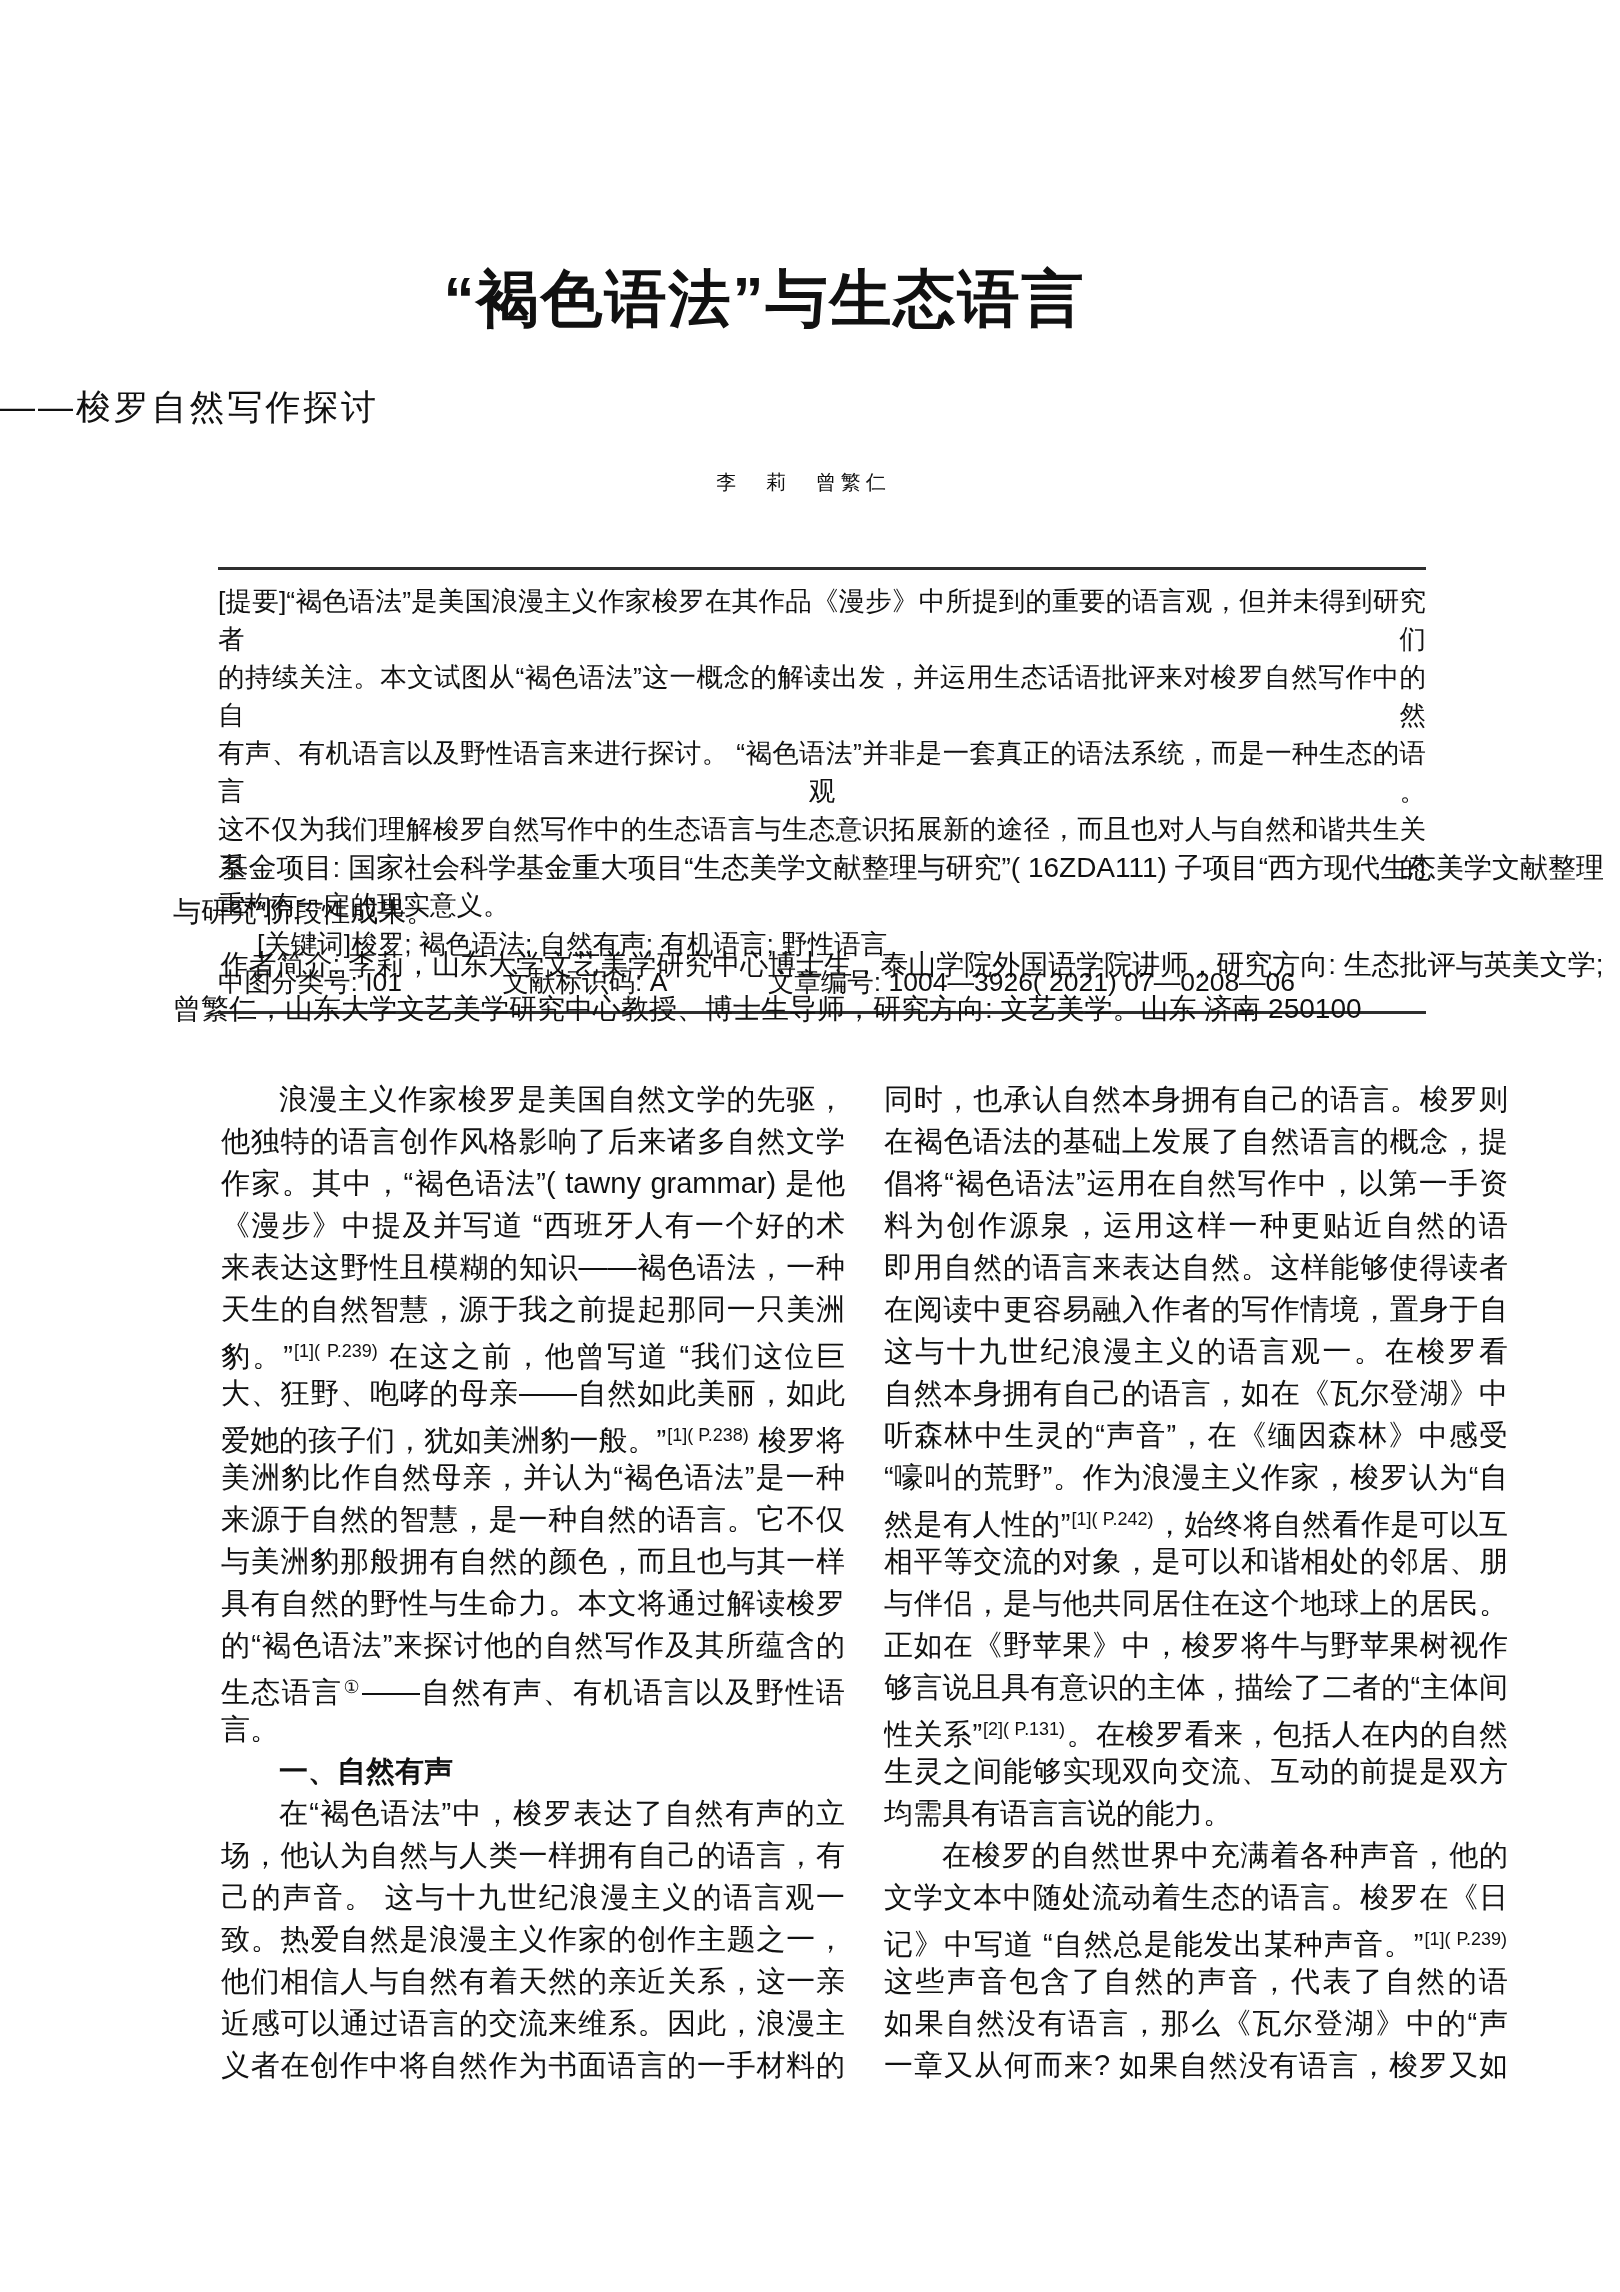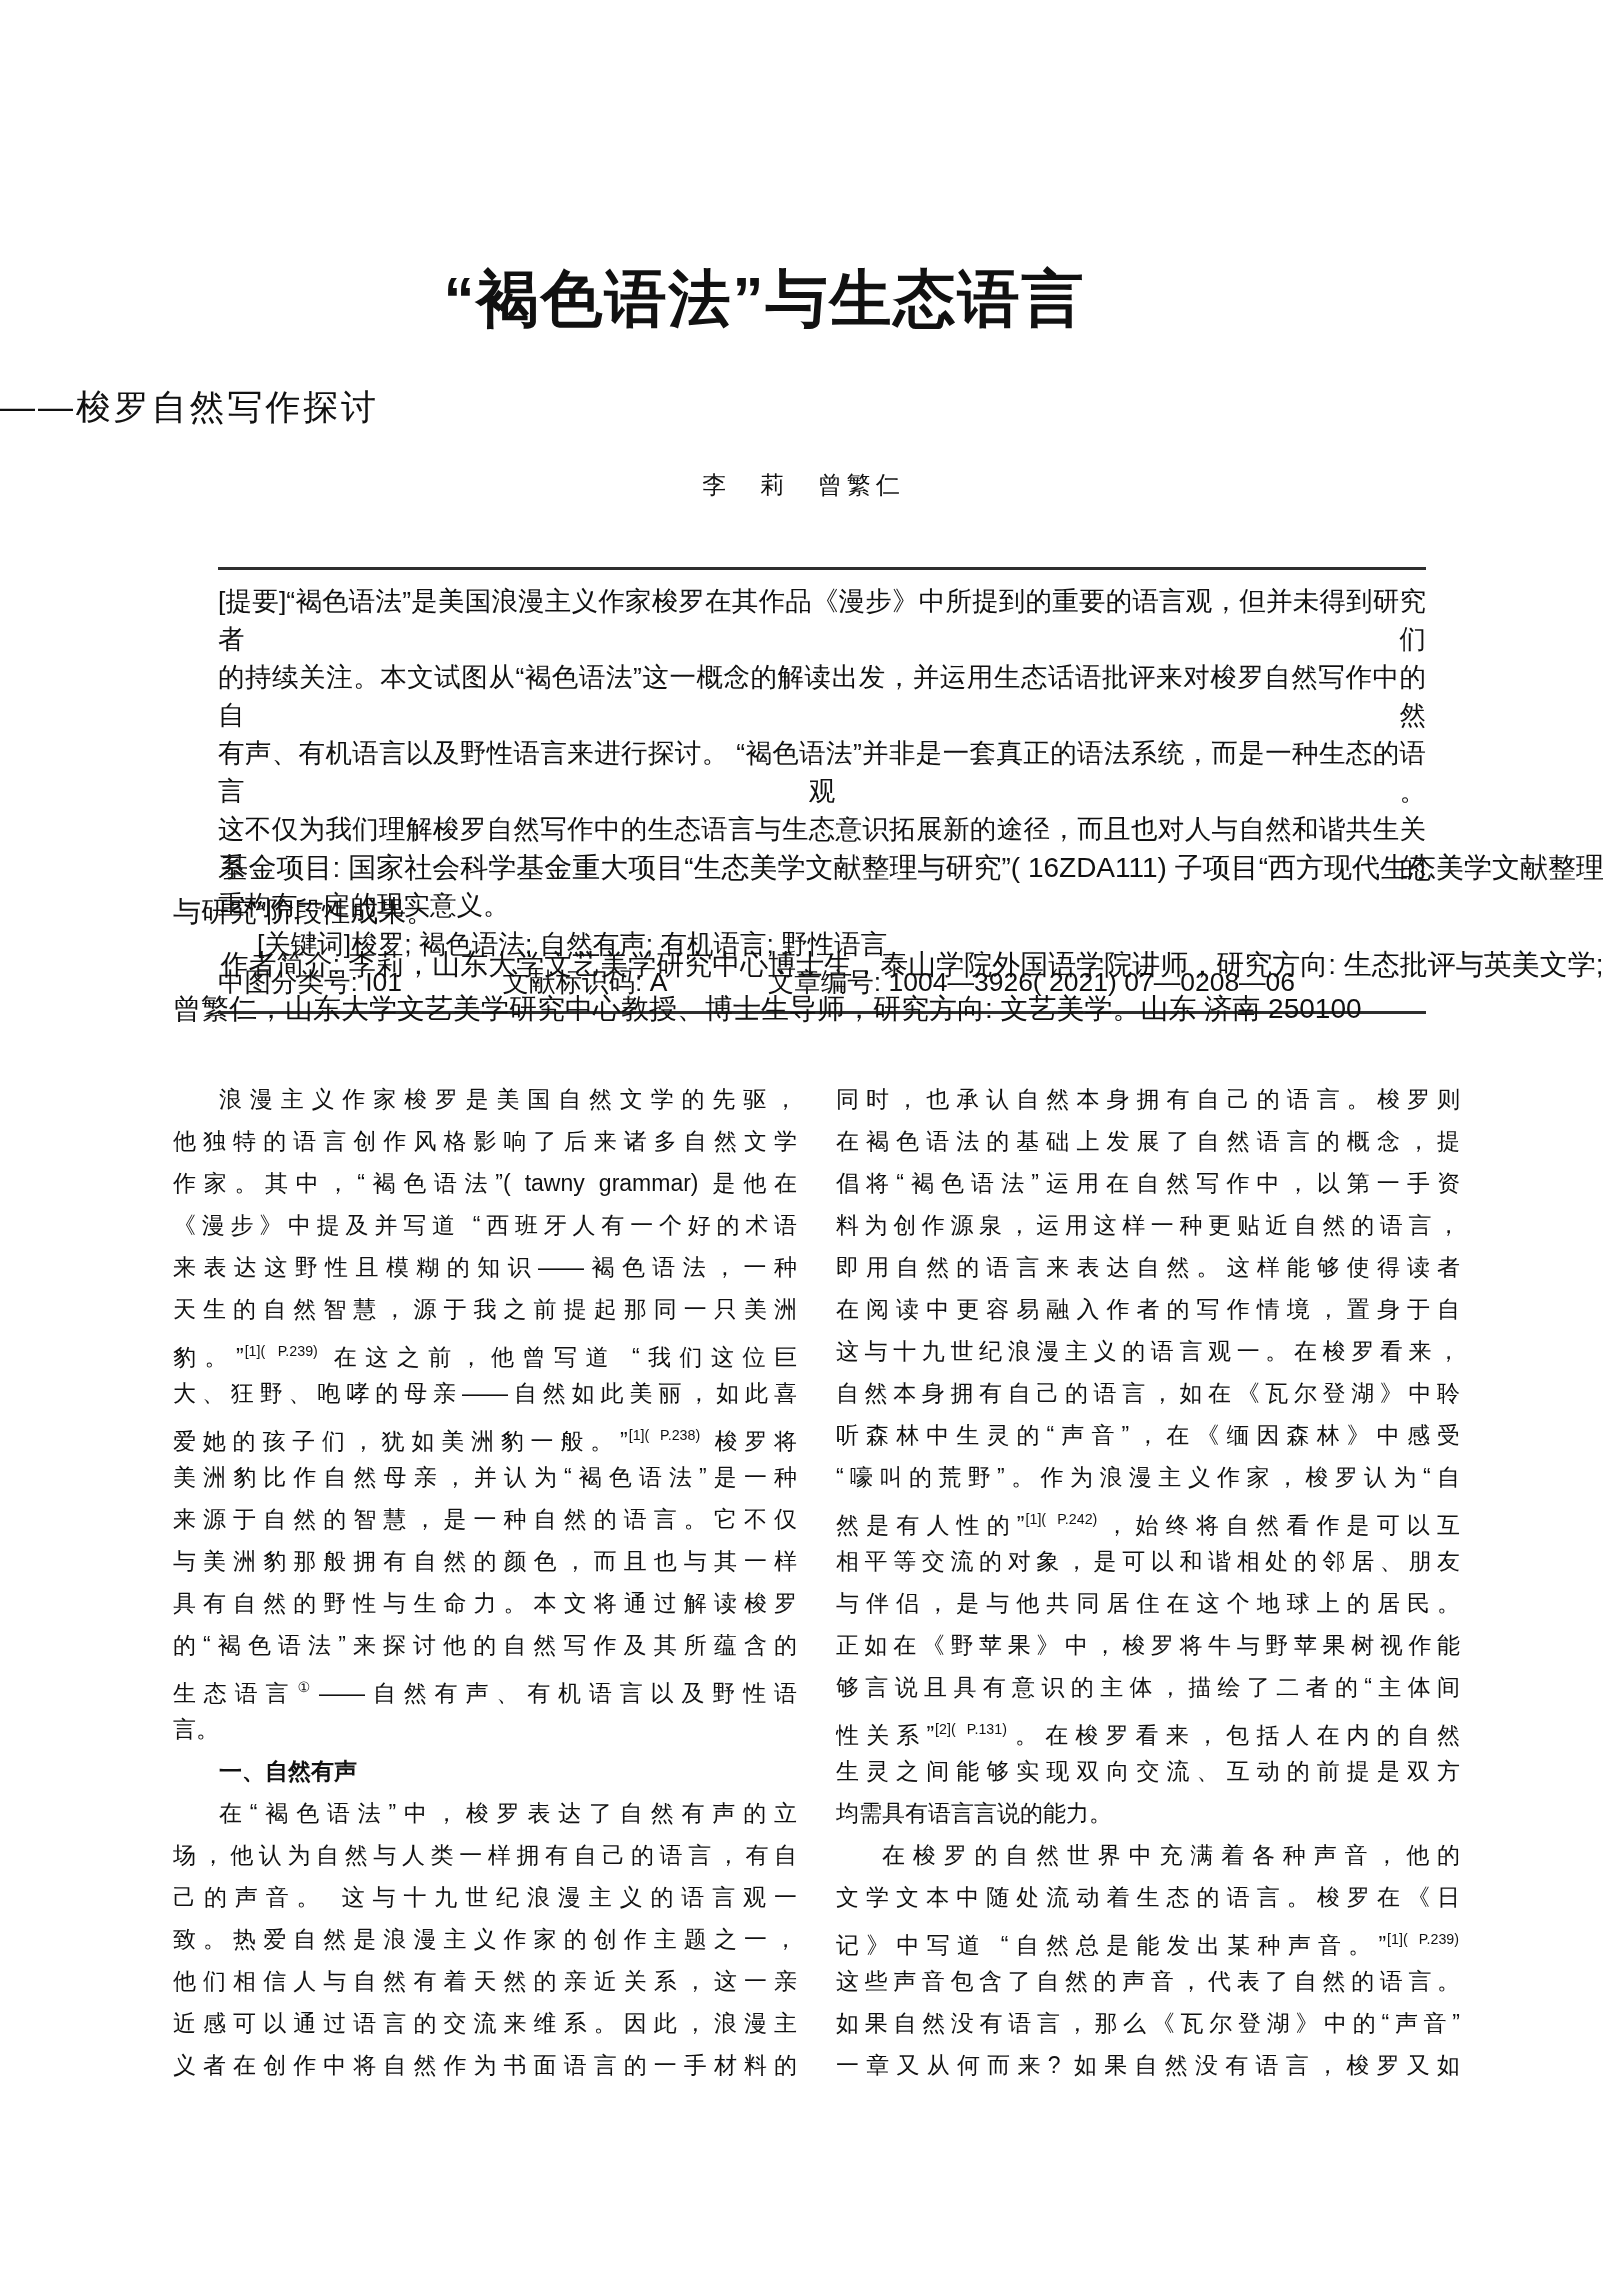--- a/index.html
+++ b/index.html
@@ -20,21 +20,21 @@
   }
   .subtitle{
     position:absolute;top:384px;left:0;width:1620px;
     text-align:left;
     font-size:35px;font-weight:500;letter-spacing:2.9px;
     white-space:nowrap;
   }
   .authors{
     position:absolute;top:469px;left:0;width:1607px;
     text-align:center;
-    font-size:24px;font-weight:500;letter-spacing:4.9px;
+    font-size:20px;font-weight:500;letter-spacing:4.9px;
     white-space:nowrap;
   }
   .abstract-block{
     position:absolute;left:218px;top:567px;width:1208px;
     border-top:3.9px solid #2f2f2f;
     border-bottom:3.9px solid #2f2f2f;
     padding:11.8px 0 9.8px 0;
     font-size:26.5px;line-height:38px;
   }
   .aline{text-align:justify;text-align-last:justify;}
@@ -45,21 +45,21 @@
   .meta-gap{margin-right:93px;}
   .notes{
     position:absolute;left:173px;top:846px;width:1277px;
     font-size:28px;line-height:44px;
   }
   .note-line{white-space:nowrap;}
   .note-indent{text-indent:1.7em;}
   .note-gap{margin-top:8.8px;}
   .col{
     position:absolute;top:1078px;width:624px;
-    font-size:23px;line-height:42px;
+    font-size:29px;line-height:42px;margin-left:48px;
   }
   .col-left{left:173px;}
   .col-right{left:836px;}
   .bline{
     height:42px;overflow:hidden;
     text-align:justify;text-align-last:justify;
   }
   .bline.indent{text-indent:2em;}
   .bline.pend{text-align-last:left;}
   .bline.heading{font-weight:700;text-align-last:left;text-indent:2em;}

